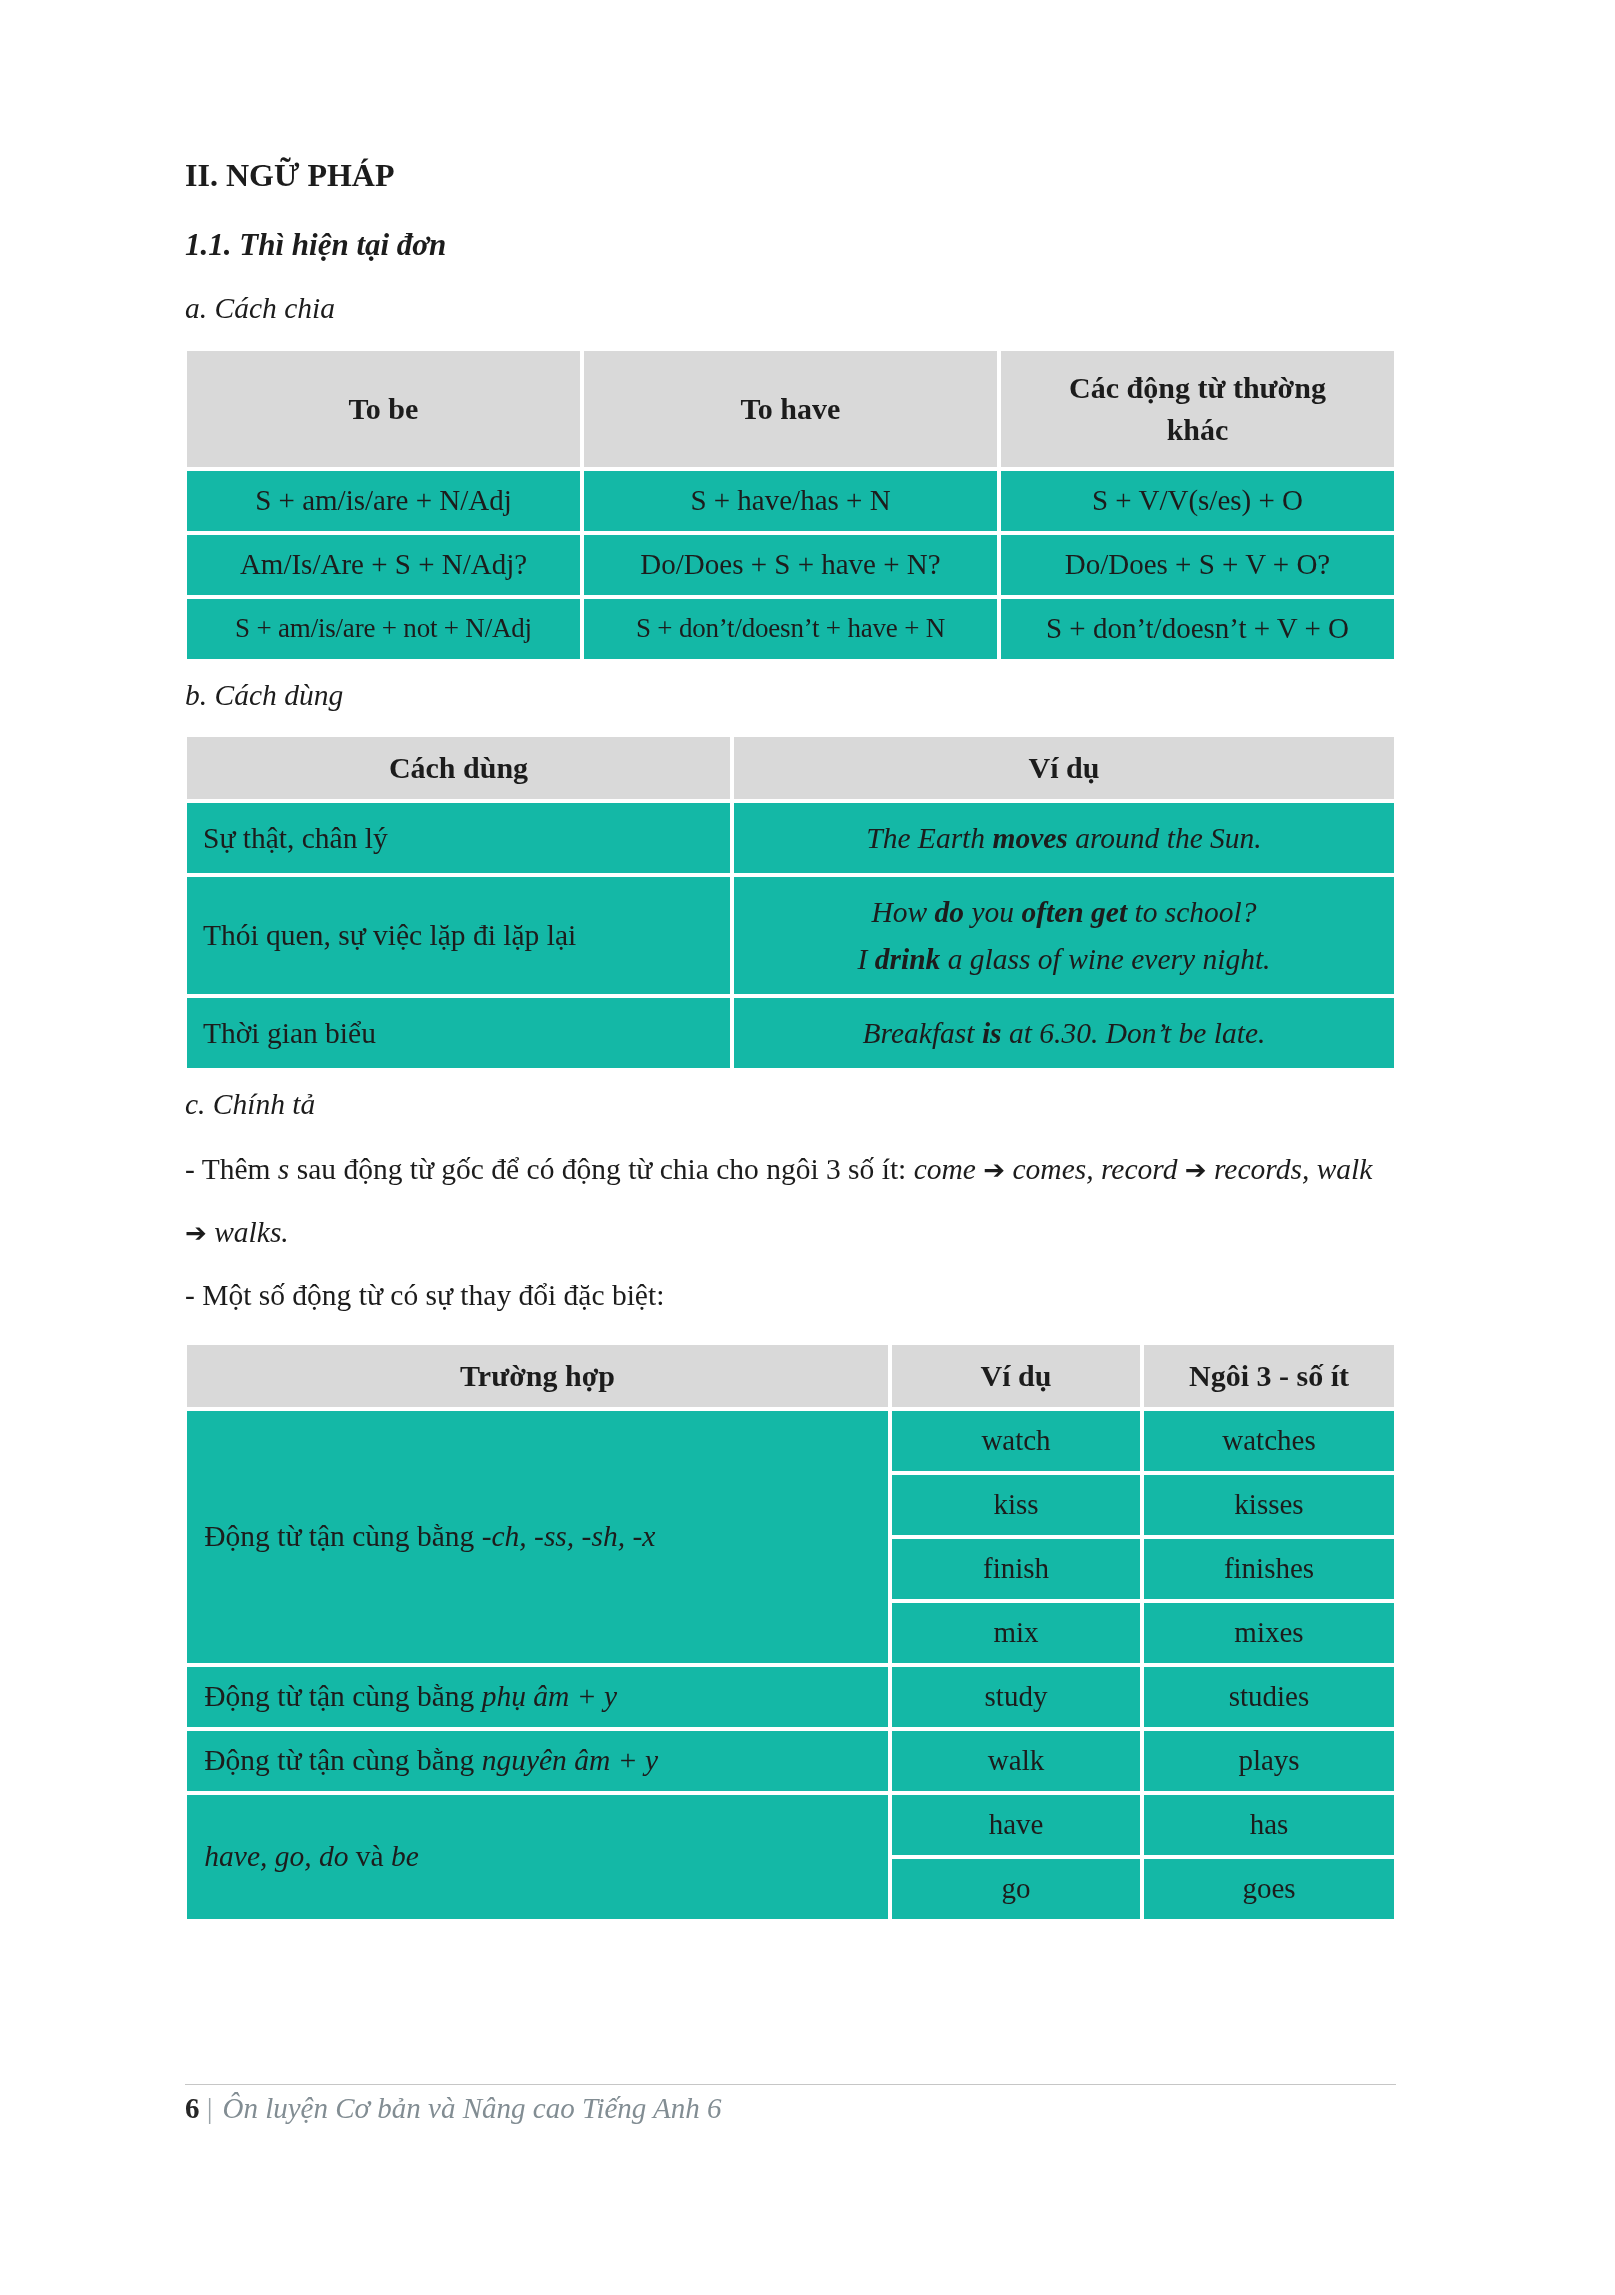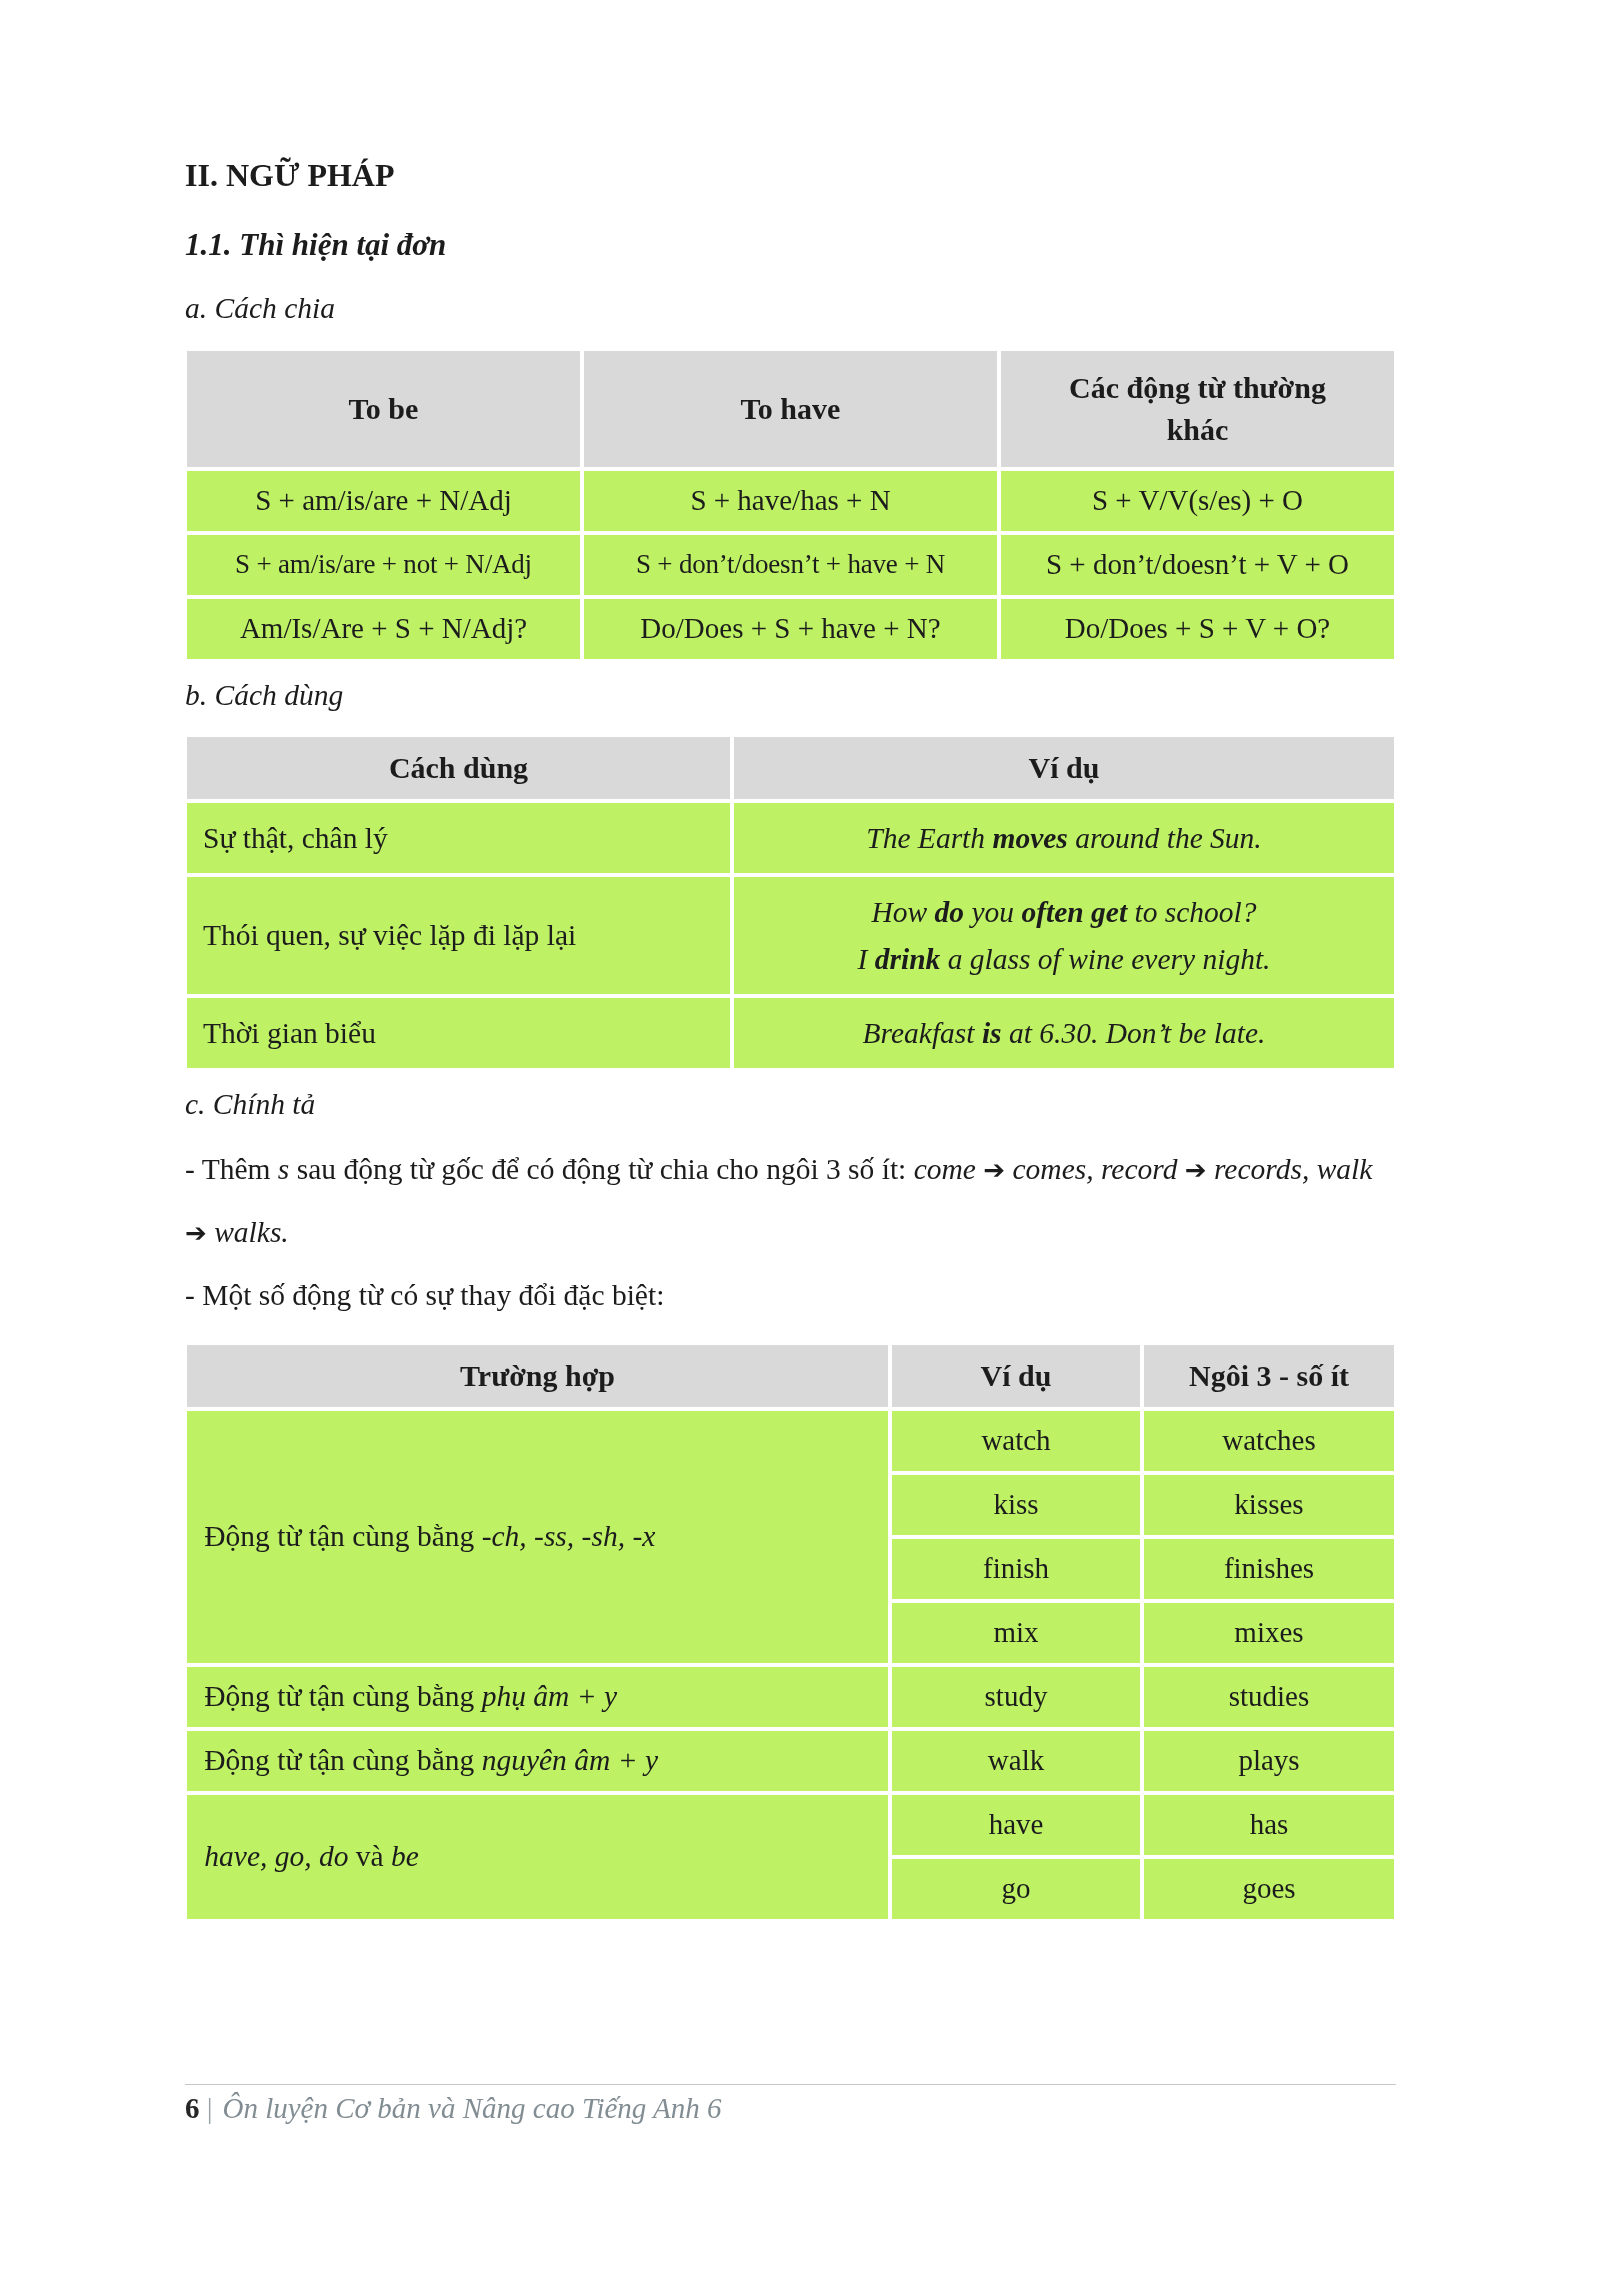--- a/index.html
+++ b/index.html
@@ -14,21 +14,21 @@
   .h-section { font-size:32px; font-weight:bold; line-height:40px; margin-bottom:30px; }
   .h-sub     { font-size:31px; font-weight:bold; line-height:39px; margin-bottom:26px; }
   .h-subsub  { font-size:31px; font-weight:bold; font-style:italic; line-height:39px; margin-bottom:26px; }
   .lbl       { font-size:29.5px; font-style:italic; line-height:37px; margin-bottom:21.6px; }
   .lbl-mt    { margin-top:16px; }
   .para      { font-size:29.5px; line-height:62px; }
 
   table { border-collapse:separate; border-spacing:0; width:100%; table-layout:fixed; }
   th, td { border:2.9px solid #ffffff; vertical-align:middle; }
   th { background:#d9d9d9; font-size:30px; font-weight:bold; line-height:42px; text-align:center; padding:10px 7.2px; }
-  td { background:#bef264; font-size:29px; line-height:37px; padding:11.5px 4.3px; }
+  td { background:#14b8a6; font-size:29px; line-height:37px; padding:11.5px 4.3px; }
 
   
   .t-conj { margin-bottom:2.9px; }
   .t-conj th { padding:16px 7.2px; }
   .t-conj td { text-align:center; white-space:nowrap; }
   .t-conj .tight { font-size:27px; letter-spacing:-0.2px; }
   .wrap2 { white-space:pre-line; }
 
   
   .t-usage td { padding:11.5px 16px; }
@@ -78,28 +78,28 @@
 khác</th>
       </tr>
     </thead>
     <tbody>
       <tr>
         <td>S + am/is/are + N/Adj</td>
         <td>S + have/has + N</td>
         <td>S + V/V(s/es) + O</td>
       </tr>
       <tr>
+        <td>Am/Is/Are + S + N/Adj?</td>
+        <td>Do/Does + S + have + N?</td>
+        <td>Do/Does + S + V + O?</td>
+      </tr>
+      <tr>
         <td class="tight">S + am/is/are + not + N/Adj</td>
         <td class="tight">S + don’t/doesn’t + have + N</td>
         <td>S + don’t/doesn’t + V + O</td>
-      </tr>
-      <tr>
-        <td>Am/Is/Are + S + N/Adj?</td>
-        <td>Do/Does + S + have + N?</td>
-        <td>Do/Does + S + V + O?</td>
       </tr>
     </tbody>
   </table>
 
   <div class="lbl lbl-mt">b. Cách dùng</div>
 
   <table class="t-usage">
     <colgroup>
         <col style="width:547px">
         <col>

